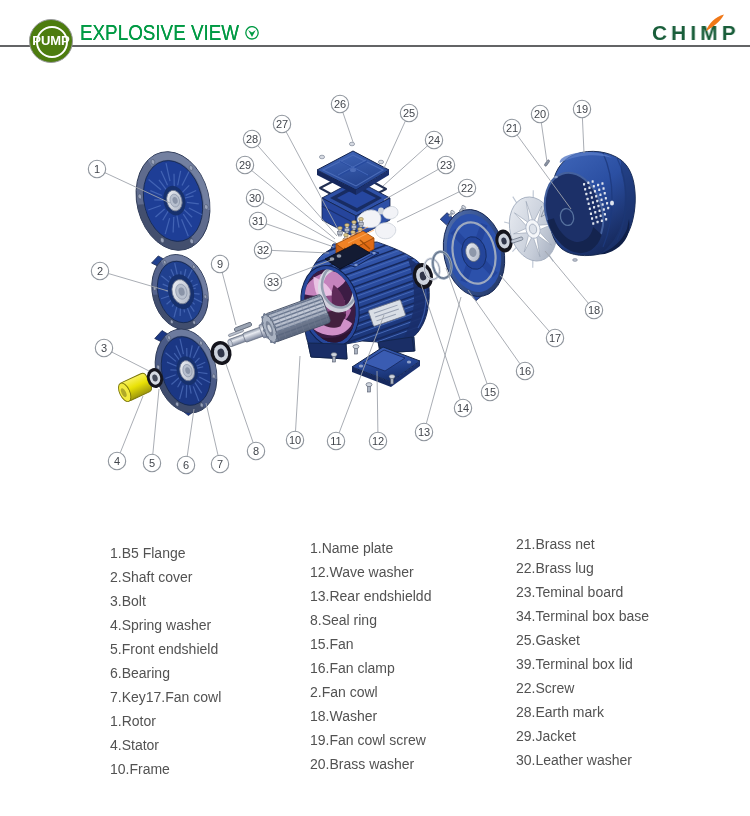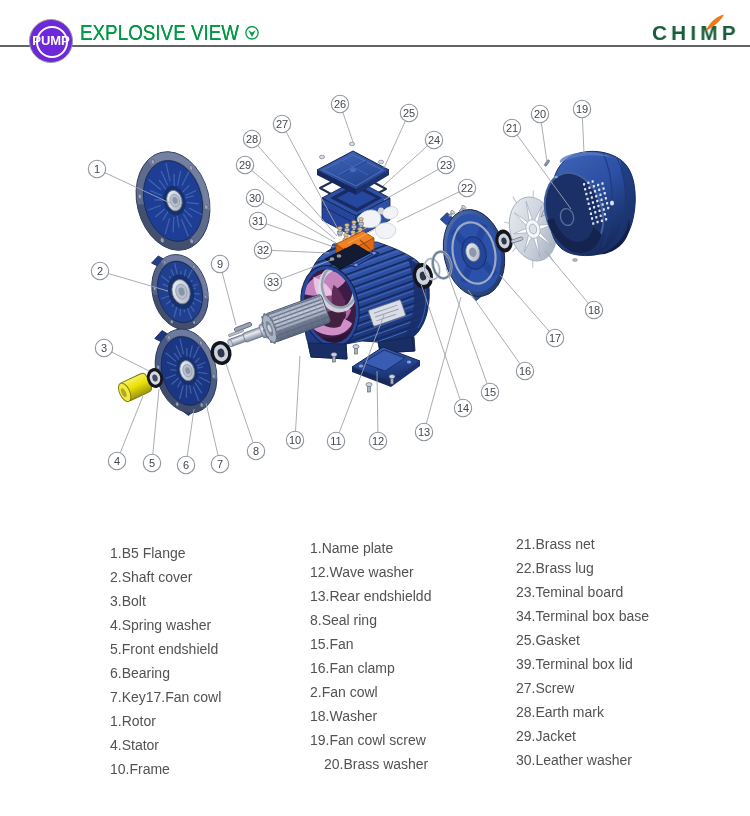--- a/index.html
+++ b/index.html
@@ -1,17 +1,17 @@
 <!DOCTYPE html>
 <html><head><meta charset="utf-8">
 <style>
 html,body{margin:0;padding:0;background:#fff;width:750px;height:816px;overflow:hidden}
 body{font-family:"Liberation Sans",sans-serif;position:relative;-webkit-font-smoothing:antialiased}
 .hline{position:absolute;left:0;top:44.5px;width:750px;height:2px;background:#636466}
-.pump{position:absolute;left:29px;top:19px;width:42px;height:42px;border-radius:50%;background:#6d28d9;border:1px solid #98999b}
+.pump{position:absolute;left:29px;top:19px;width:42px;height:42px;border-radius:50%;background:#4d7c0f;border:1px solid #98999b}
 .pumpring{position:absolute;left:6px;top:6px;width:28px;height:28px;border-radius:50%;border:2px solid #fff}
 .pumptext{position:absolute;left:0;top:13px;width:42px;text-align:center;color:#fff;font-weight:bold;font-size:13px;will-change:transform}
 .ev{position:absolute;left:80px;top:20px;font-size:22px;color:#009a44;transform:scaleX(0.856);transform-origin:left top;white-space:nowrap;text-shadow:0 0 0.4px #009a44}
 .chimp{position:absolute;left:652px;top:21px;font-size:21px;font-weight:bold;color:#195e3a;letter-spacing:4.2px;white-space:nowrap;transform:scaleX(0.99);transform-origin:left top;will-change:transform}
 .li{position:absolute;font-size:14px;color:#525252;white-space:nowrap;will-change:transform}
 </style></head>
 <body>
 <div class="hline"></div>
 <div class="pump">
     <div class="pumpring"></div>
@@ -38,28 +38,28 @@
 <div class="li" style="left:110px;top:761.0px">10.Frame</div>
 <div class="li" style="left:310px;top:540.0px">1.Name plate</div>
 <div class="li" style="left:310px;top:564.0px">12.Wave washer</div>
 <div class="li" style="left:310px;top:588.0px">13.Rear endshieldd</div>
 <div class="li" style="left:310px;top:612.0px">8.Seal ring</div>
 <div class="li" style="left:310px;top:636.0px">15.Fan</div>
 <div class="li" style="left:310px;top:660.0px">16.Fan clamp</div>
 <div class="li" style="left:310px;top:684.0px">2.Fan cowl</div>
 <div class="li" style="left:310px;top:708.0px">18.Washer</div>
 <div class="li" style="left:310px;top:732.0px">19.Fan cowl screw</div>
-<div class="li" style="left:324px;top:756.0px">20.Brass washer</div>
+<div class="li" style="left:310px;top:756.0px">20.Brass washer</div>
 <div class="li" style="left:516px;top:535.5px">21.Brass net</div>
 <div class="li" style="left:516px;top:559.5px">22.Brass lug</div>
 <div class="li" style="left:516px;top:583.5px">23.Teminal board</div>
 <div class="li" style="left:516px;top:607.5px">34.Terminal box base</div>
 <div class="li" style="left:516px;top:631.5px">25.Gasket</div>
 <div class="li" style="left:516px;top:655.5px">39.Terminal box lid</div>
-<div class="li" style="left:516px;top:679.5px">27.Screw</div>
+<div class="li" style="left:516px;top:679.5px">22.Screw</div>
 <div class="li" style="left:516px;top:703.5px">28.Earth mark</div>
 <div class="li" style="left:516px;top:727.5px">29.Jacket</div>
 <div class="li" style="left:516px;top:751.5px">30.Leather washer</div>
 <svg style="position:absolute;left:0;top:0" width="750" height="816" viewBox="0 0 750 816">
 <defs>
 <linearGradient id="gRim2" x1="0" y1="0" x2="1" y2="1">
  <stop offset="0" stop-color="#5a75ae"></stop>
         <stop offset="0.5" stop-color="#33508f"></stop>
         <stop offset="1" stop-color="#21335e"></stop>
 </linearGradient>

